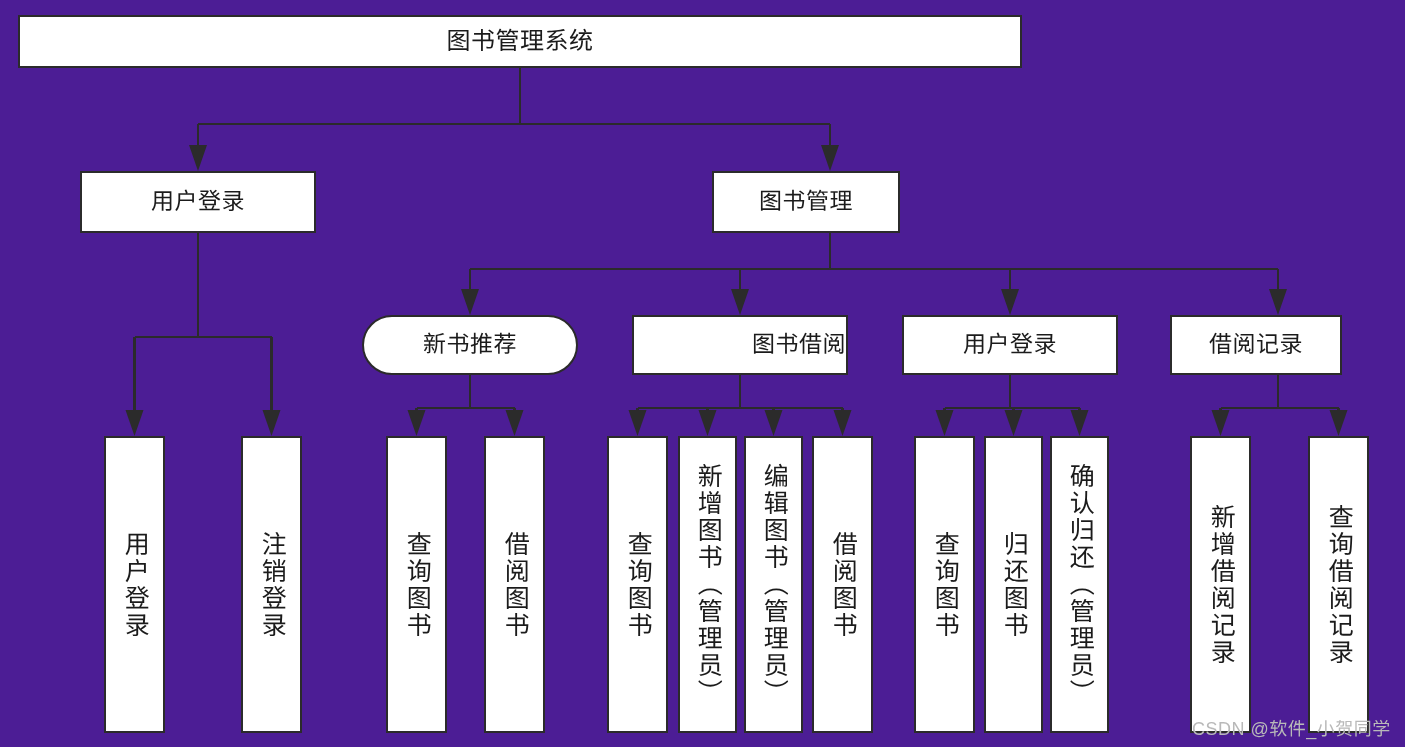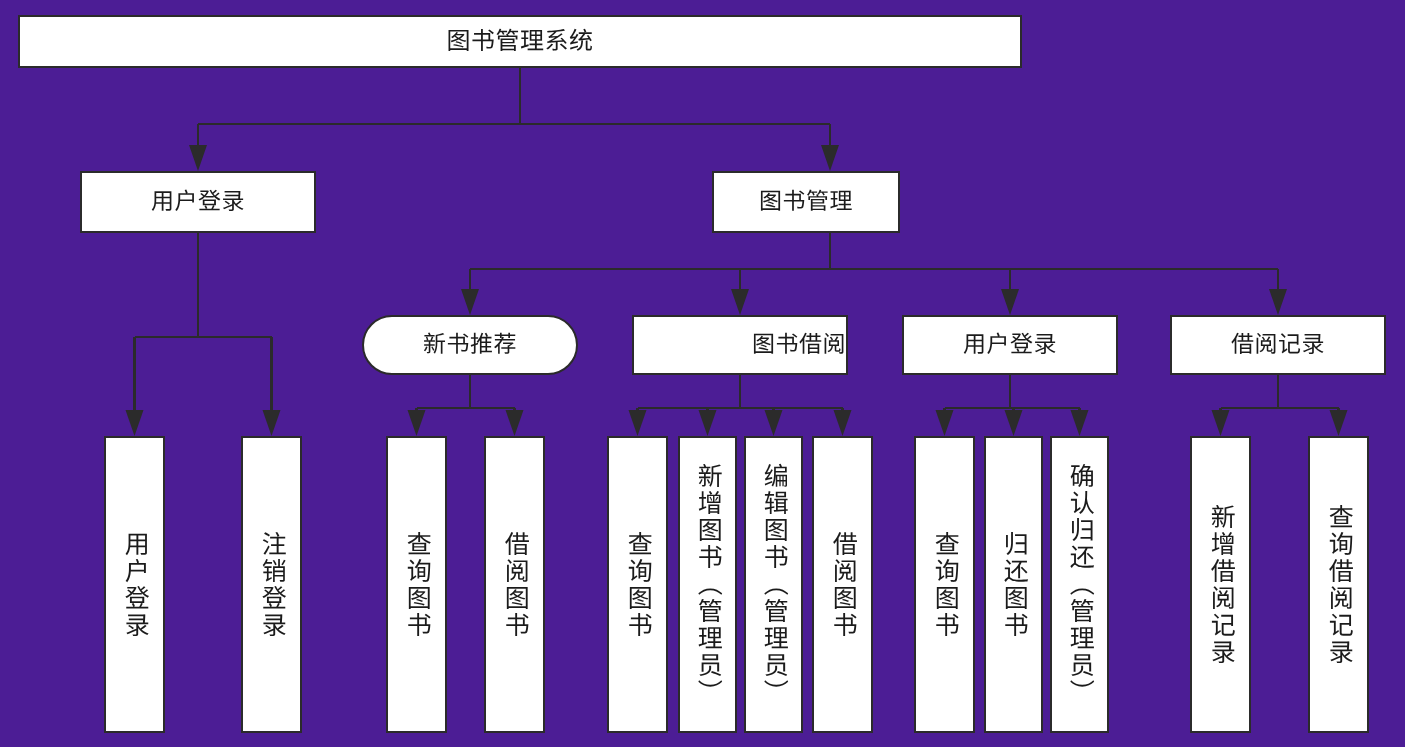--- a/index.html
+++ b/index.html
@@ -141,21 +141,21 @@
       </div>
       <div class="node horizontal" style="left: 362px; top: 315px; width: 216px; height: 60px; border-radius: 30px;">
         <span class="label">新书推荐</span>
       </div>
       <div class="node horizontal" style="left: 632px; top: 315px; width: 216px; height: 60px; justify-content: flex-end;">
         <span class="label">图书借阅</span>
       </div>
       <div class="node horizontal" style="left: 902px; top: 315px; width: 216px; height: 60px;">
         <span class="label">用户登录</span>
       </div>
-      <div class="node horizontal" style="left: 1170px; top: 315px; width: 216px; height: 60px;">
+      <div class="node horizontal" style="left: 1170px; top: 315px; width: 172px; height: 60px;">
         <span class="label">借阅记录</span>
       </div>
       <div class="node vertical" style="left: 104px; top: 436px; width: 61px; height: 297px;">
         <span class="label">用户登录</span>
       </div>
       <div class="node vertical" style="left: 241px; top: 436px; width: 61px; height: 297px;">
         <span class="label">注销登录</span>
       </div>
       <div class="node vertical" style="left: 386px; top: 436px; width: 61px; height: 297px;">
         <span class="label">查询图书</span>
@@ -184,13 +184,14 @@
       <div class="node vertical" style="left: 1050px; top: 436px; width: 59px; height: 297px;">
         <span class="label">确认归还（管理员）</span>
       </div>
       <div class="node vertical" style="left: 1190px; top: 436px; width: 61px; height: 297px;">
         <span class="label">新增借阅记录</span>
       </div>
       <div class="node vertical" style="left: 1308px; top: 436px; width: 61px; height: 297px;">
         <span class="label">查询借阅记录</span>
       </div>
     </div>
+  <div class="watermark" style="left:1192px; top:714px;">CSDN @软件_小贺同学</div>
 </div>
 
 </body></html>

